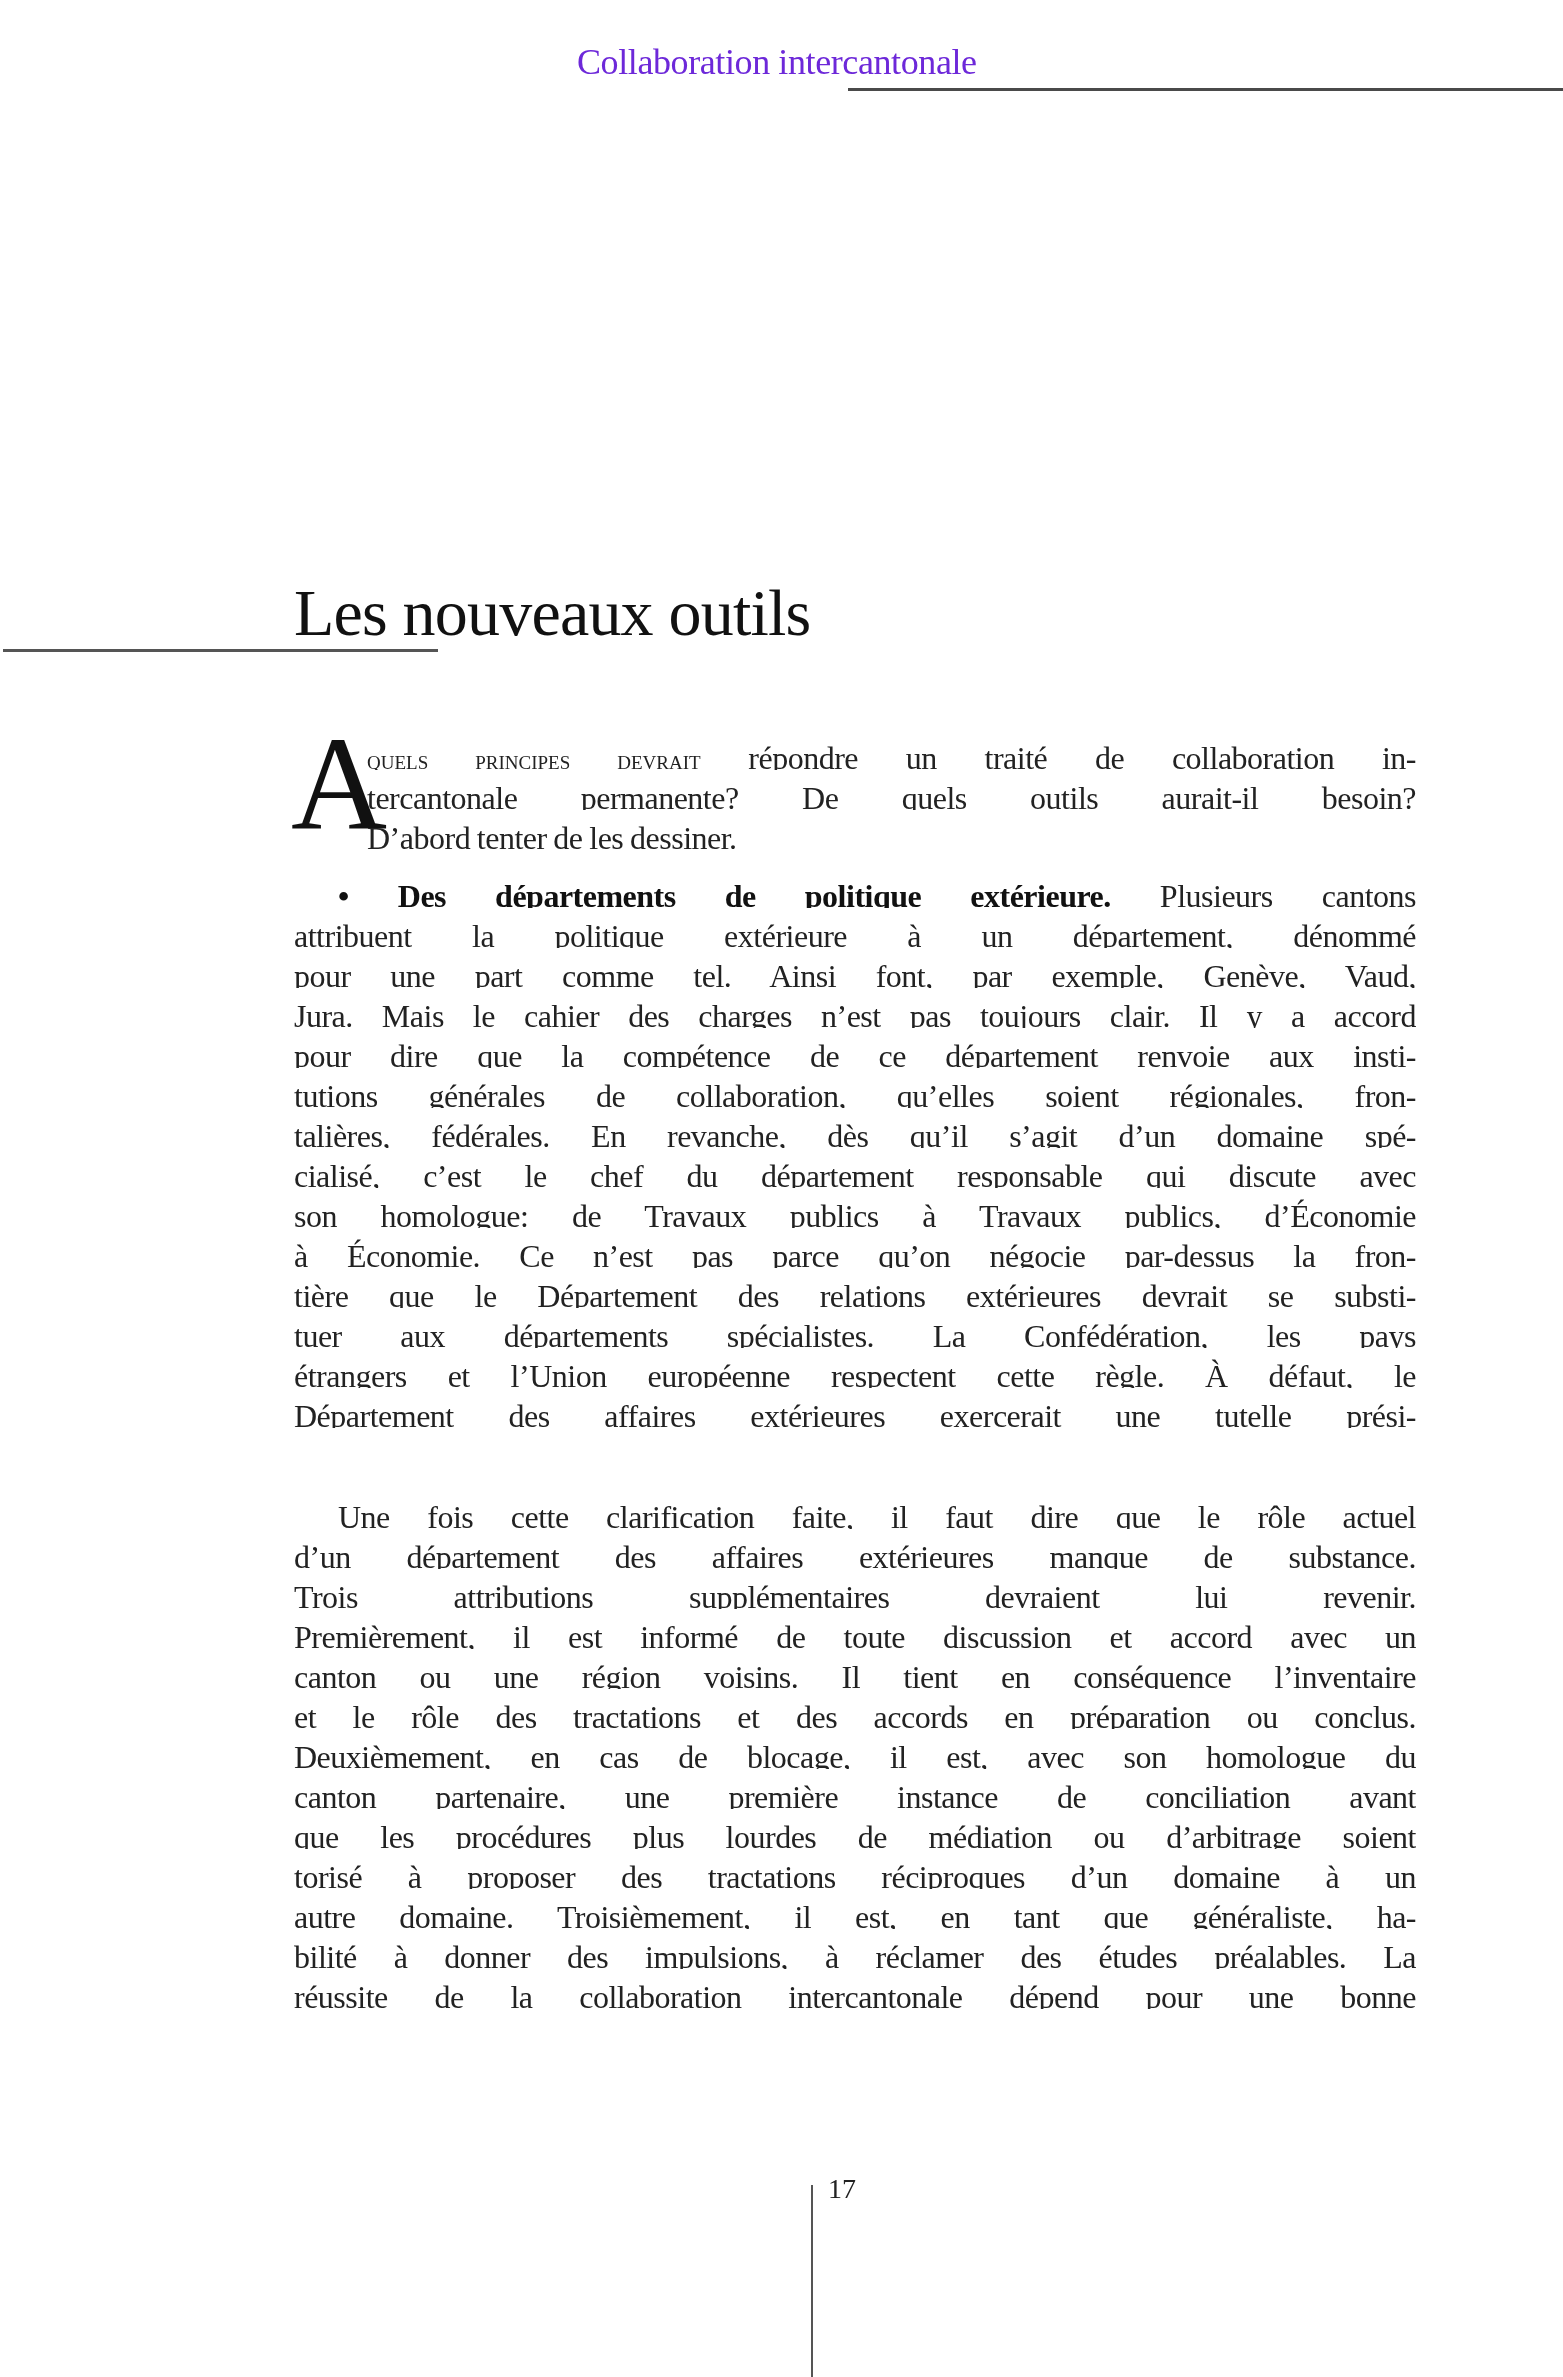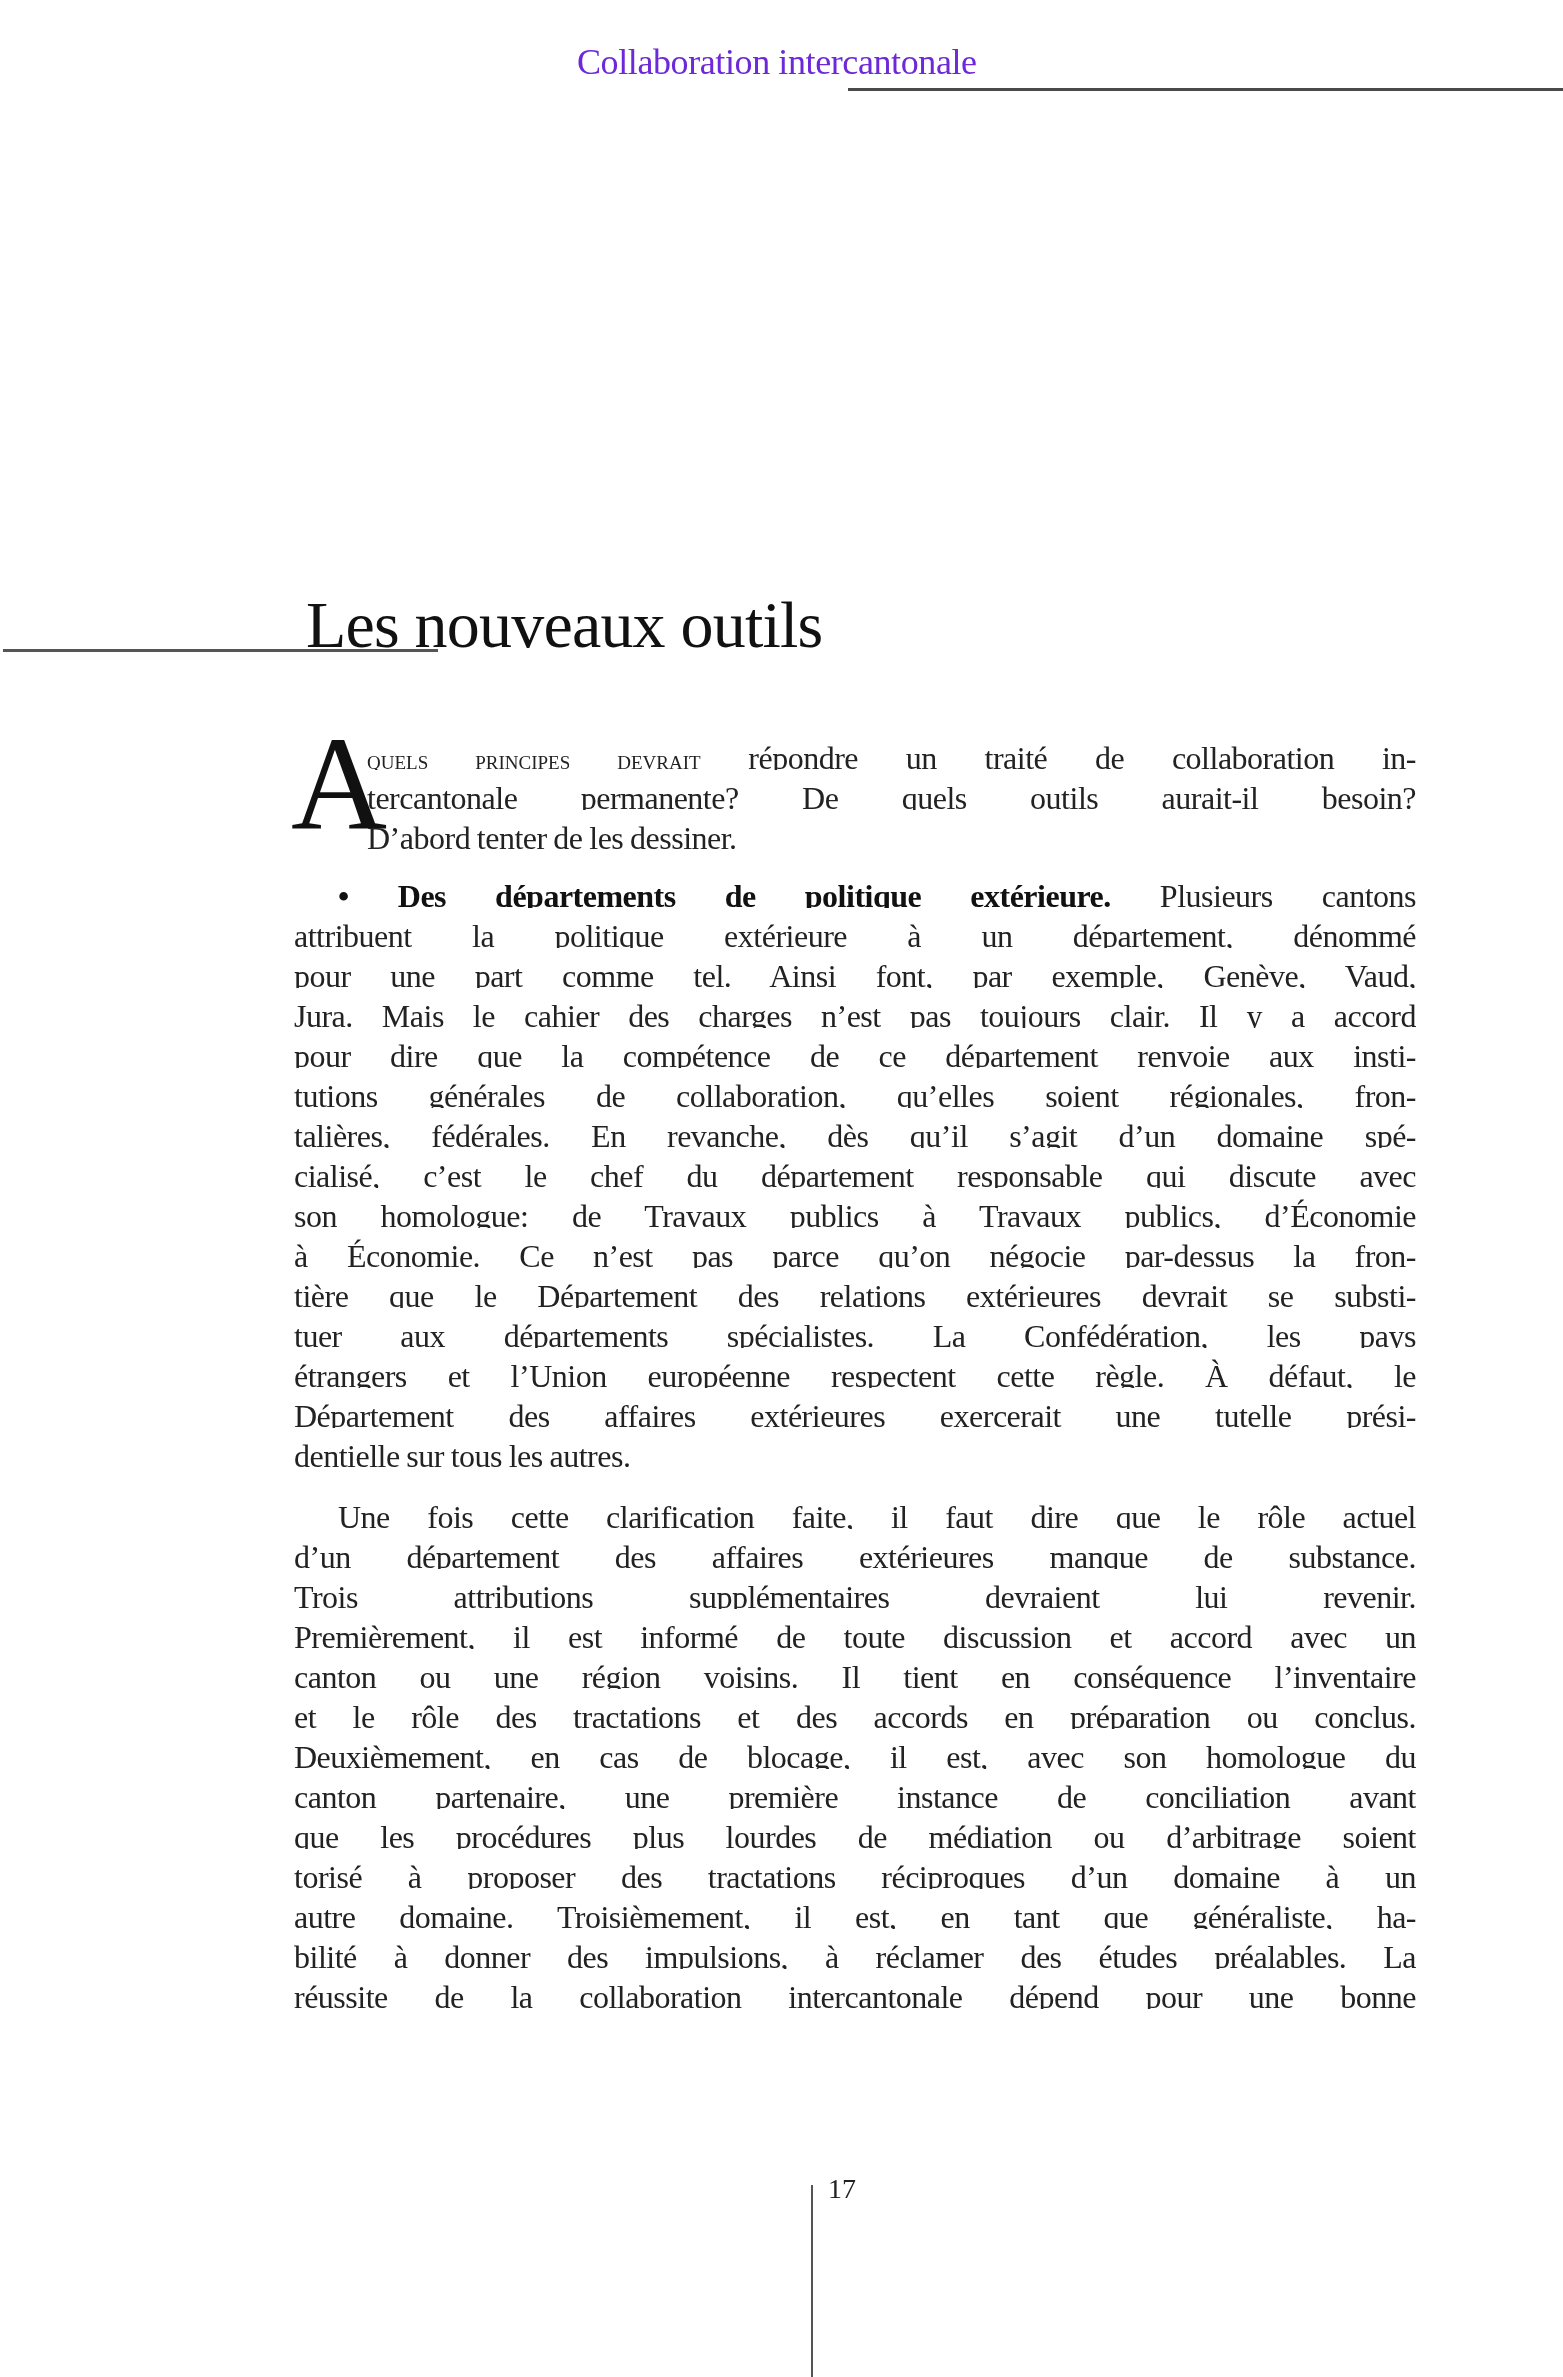--- a/index.html
+++ b/index.html
@@ -31,21 +31,21 @@
       width: 715px;
       height: 3.1px;
       background: #4a4a4a;
     }
     .chapter-title {
       position: absolute;
       left: 294px;
       top: 575px;
       font-size: 66px;
       font-weight: normal;
-      margin: 12px;
+      margin: 0;
       color: #111111;
       letter-spacing: -0.8px;
       white-space: nowrap;
     }
     .title-rule {
       position: absolute;
       left: 3.1px;
       top: 649px;
       width: 435px;
       height: 3.1px;
@@ -141,21 +141,20 @@
   <span class="line">pour dire que la compétence de ce département renvoie aux insti-</span>
   <span class="line">tutions générales de collaboration, qu’elles soient régionales, fron-</span>
   <span class="line">talières, fédérales. En revanche, dès qu’il s’agit d’un domaine spé-</span>
   <span class="line">cialisé, c’est le chef du département responsable qui discute avec</span>
   <span class="line">son homologue: de Travaux publics à Travaux publics, d’Économie</span>
   <span class="line">à Économie. Ce n’est pas parce qu’on négocie par-dessus la fron-</span>
   <span class="line">tière que le Département des relations extérieures devrait se substi-</span>
   <span class="line">tuer aux départements spécialistes. La Confédération, les pays</span>
   <span class="line">étrangers et l’Union européenne respectent cette règle. À défaut, le</span>
   <span class="line">Département des affaires extérieures exercerait une tutelle prési-</span>
-  <span class="line last">dentielle sur tous les autres.</span>
 </div>
 
 <div class="text-block para3">
   <span class="line indent">Une fois cette clarification faite, il faut dire que le rôle actuel</span>
   <span class="line">d’un département des affaires extérieures manque de substance.</span>
   <span class="line">Trois attributions supplémentaires devraient lui revenir.</span>
   <span class="line">Premièrement, il est informé de toute discussion et accord avec un</span>
   <span class="line">canton ou une région voisins. Il tient en conséquence l’inventaire</span>
   <span class="line">et le rôle des tractations et des accords en préparation ou conclus.</span>
   <span class="line">Deuxièmement, en cas de blocage, il est, avec son homologue du</span>

